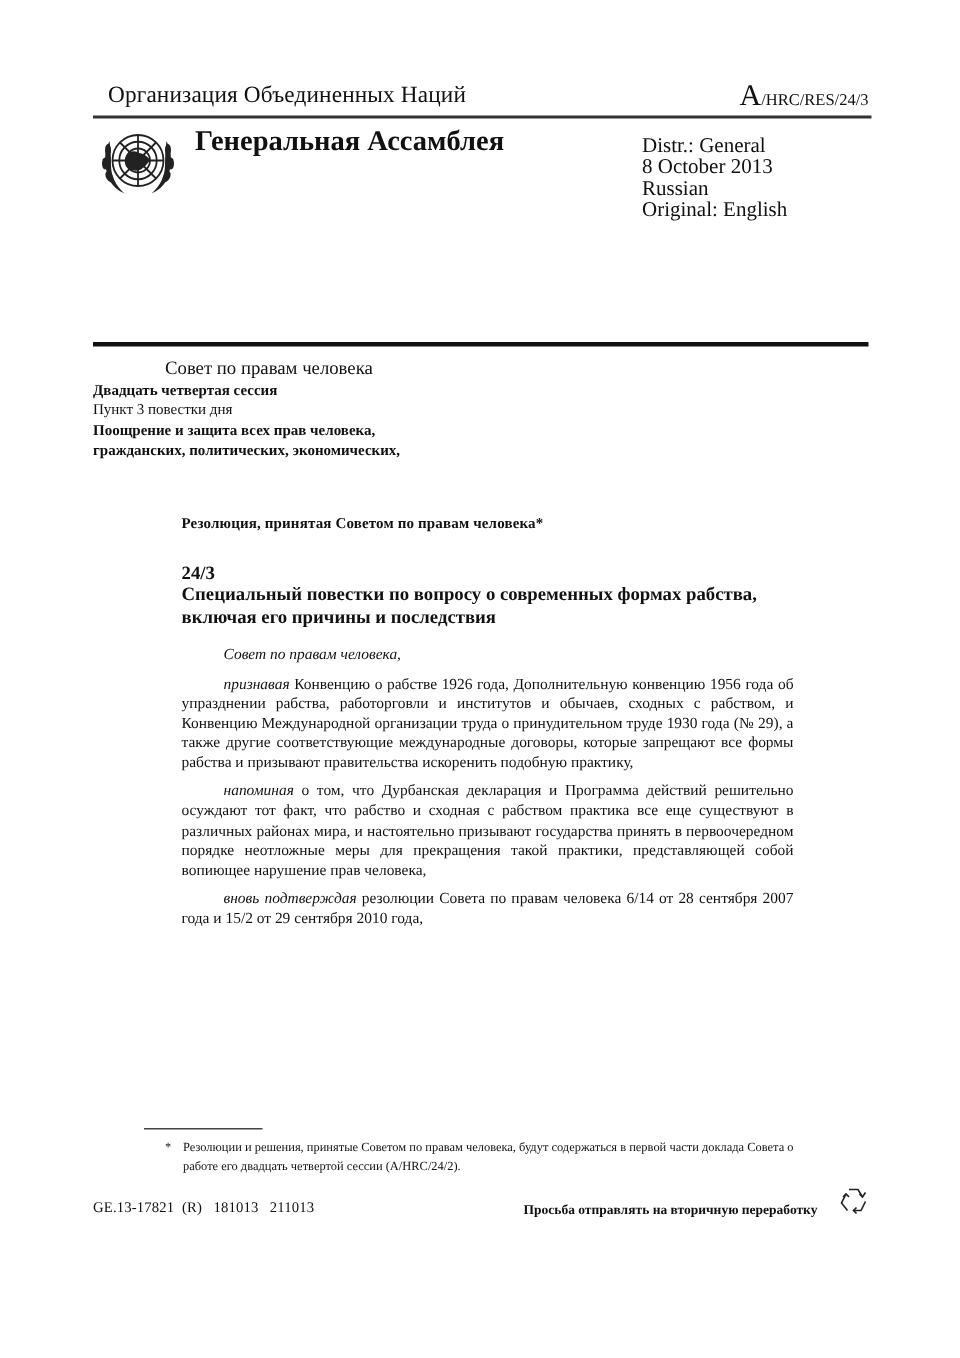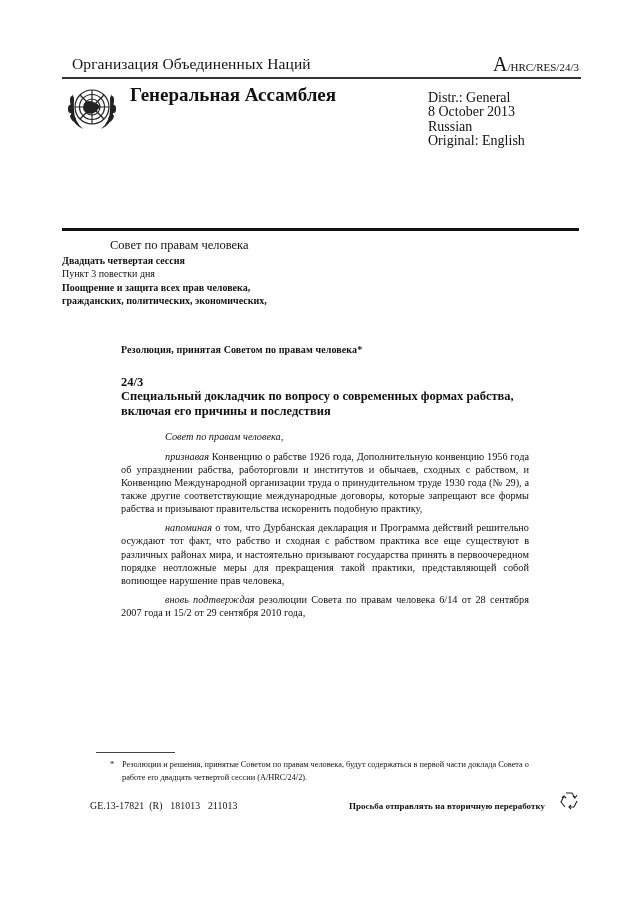--- a/index.html
+++ b/index.html
@@ -16,21 +16,21 @@
   .rule-thick { left: 62px; top: 228px; width: 517px; height: 2.5px; background: #111; }
   .council { left: 62px; top: 238px; font-size: 12.5px; font-weight: normal; margin-left: 48px; }
   .meta { left: 62px; top: 254px; font-size: 10px; line-height: 13.3px; }
   .meta .b { font-weight: bold; }
   .adopted { left: 121px; top: 344px; font-size: 10px; font-weight: bold; letter-spacing: 0.1px; }
   .resnum { left: 121px; top: 375px; font-size: 12.5px; font-weight: bold; }
   .restitle { left: 121px; top: 389px; width: 420px; font-size: 12.5px; font-weight: bold; line-height: 15px; }
   .body { left: 121px; top: 430px; width: 408px; font-size: 10.3px; line-height: 13.1px; text-align: justify; }
   .body p { margin: 0 0 6.3px 0; text-indent: 28px; }
   .body p.first { margin-bottom: 6.5px; }
-  .body em { font-style: italic; margin-left: 16px; }
+  .body em { font-style: italic; }
   .fn-rule { left: 96px; top: 752px; width: 79px; height: 1px; background: #444; }
   .footnote { left: 96px; top: 759px; width: 440px; font-size: 8.3px; line-height: 12.5px; }
   .footnote .star { position: absolute; left: 14px; top: 0; }
   .footnote .txt { margin-left: 26px; }
   .job { left: 62px; top: 800px; font-size: 9.8px; letter-spacing: 0.1px; }
   .recycle-text { left: 349px; top: 801px; font-size: 9px; font-weight: bold; }
   .recycle-icon { left: 558px; top: 790px; width: 22px; height: 22px; }
 </style>
 </head>
 <body>
@@ -79,36 +79,36 @@
 <div class="abs council">Совет по правам человека</div>
 <div class="abs meta">
   <div class="b">Двадцать четвертая сессия</div>
   <div>Пункт 3 повестки дня</div>
   <div class="b">Поощрение и защита всех прав человека,</div>
   <div class="b">гражданских, политических, экономических,</div>
 </div>
 
 <div class="abs adopted">Резолюция, принятая Советом по правам человека*</div>
 <div class="abs resnum">24/3</div>
-<div class="abs restitle">Специальный докладчик по вопросу о современных формах рабства, включая его причины и последствия</div>
+<div class="abs restitle">Специальный повестки по вопросу о современных формах рабства, включая его причины и последствия</div>
 
 <div class="abs body">
   <p class="first"><em>Совет по правам человека,</em></p>
   <p><em>признавая</em><span> Конвенцию о рабстве 1926 года, Дополнительную конвенцию 1956 года об упразднении рабства, работорговли и институтов и обычаев, сходных с рабством, и Конвенцию Международной организации труда о принудительном труде 1930 года (№ 29), а также другие соответствующие международные договоры, которые запрещают все формы рабства и призывают правительства искоренить подобную практику,</span></p>
   <p><em>напоминая</em><span> о том, что Дурбанская декларация и Программа действий решительно осуждают тот факт, что рабство и сходная с рабством практика все еще существуют в различных районах мира, и настоятельно призывают государства принять в первоочередном порядке неотложные меры для прекращения такой практики, представляющей собой вопиющее нарушение прав человека,</span></p>
   <p><em>вновь подтверждая</em><span> резолюции Совета по правам человека 6/14 от 28 сентября 2007 года и 15/2 от 29 сентября 2010 года,</span></p>
 </div>
 
 <div class="abs fn-rule"></div>
 <div class="abs footnote">
   <span class="star">*</span>
   <div class="txt">Резолюции и решения, принятые Советом по правам человека, будут содержаться в первой части доклада Совета о работе его двадцать четвертой сессии (A/HRC/24/2).</div>
 </div>
 
-<div class="abs job" style="white-space:pre;margin-left:28px;">GE.13-17821  (R)   181013   211013</div>
+<div class="abs job" style="white-space:pre;">GE.13-17821  (R)   181013   211013</div>
 <div class="abs recycle-text">Просьба отправлять на вторичную переработку</div>
 <div class="abs recycle-icon">
   <svg width="22" height="22" viewBox="0 0 22 22" fill="none" stroke="#222" stroke-width="1.1">
     <path d="M8 3 L14 3 L17 8"></path>
     <path d="M15 6 L17 8 L19 5"></path>
     <path d="M19 11 L16 17 L11 17"></path>
     <path d="M13 15 L11 17 L13 19"></path>
     <path d="M7 17 L3 12 L6 6"></path>
     <path d="M4 8 L6 6 L8 8"></path>
   </svg>

